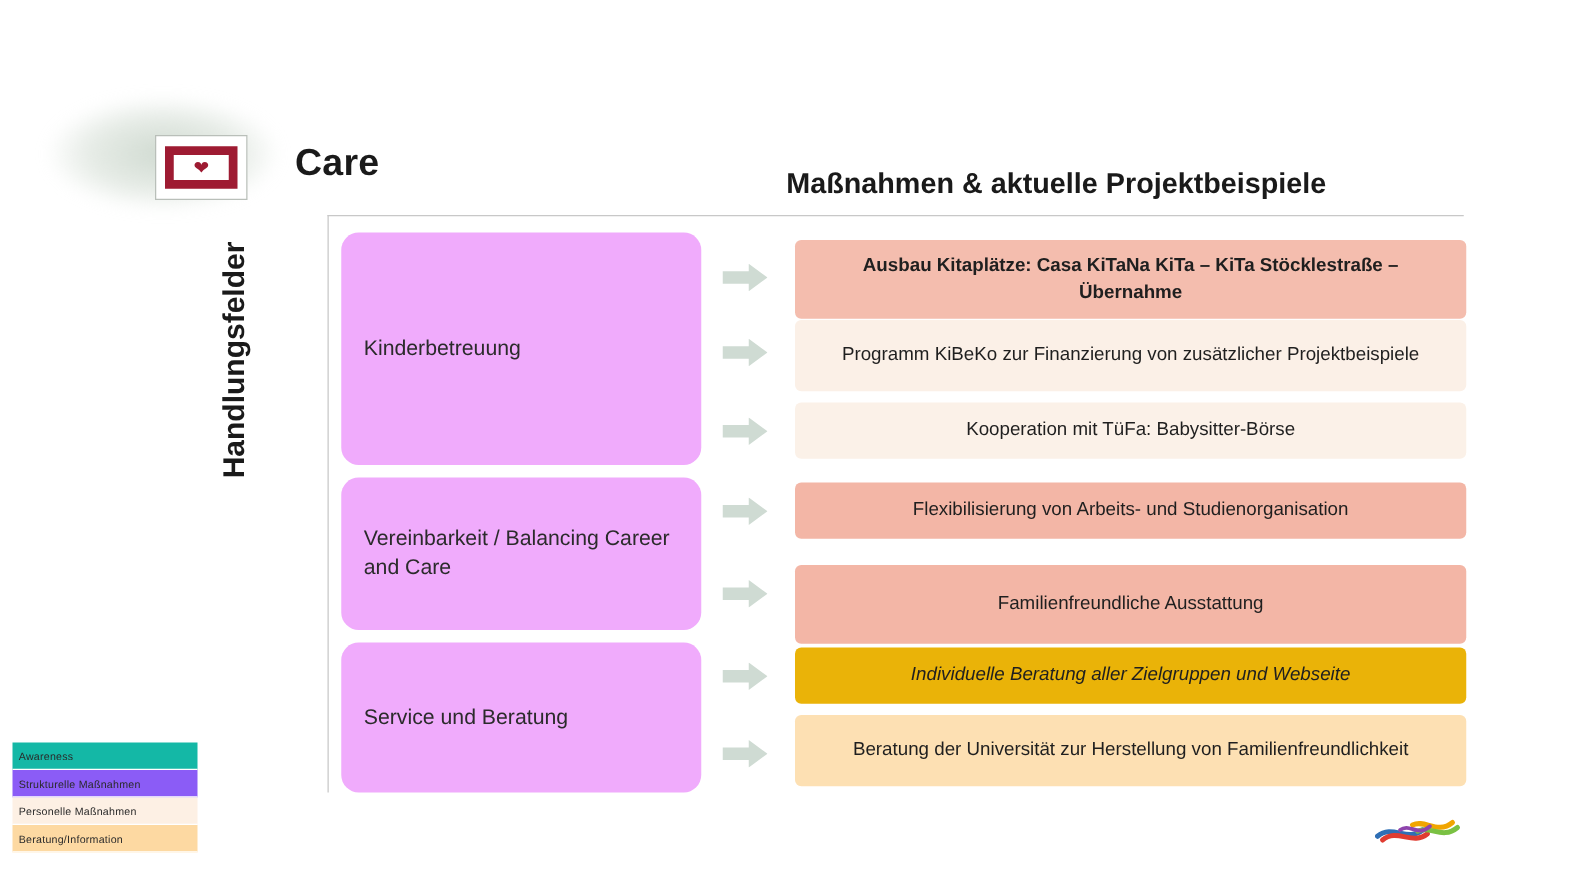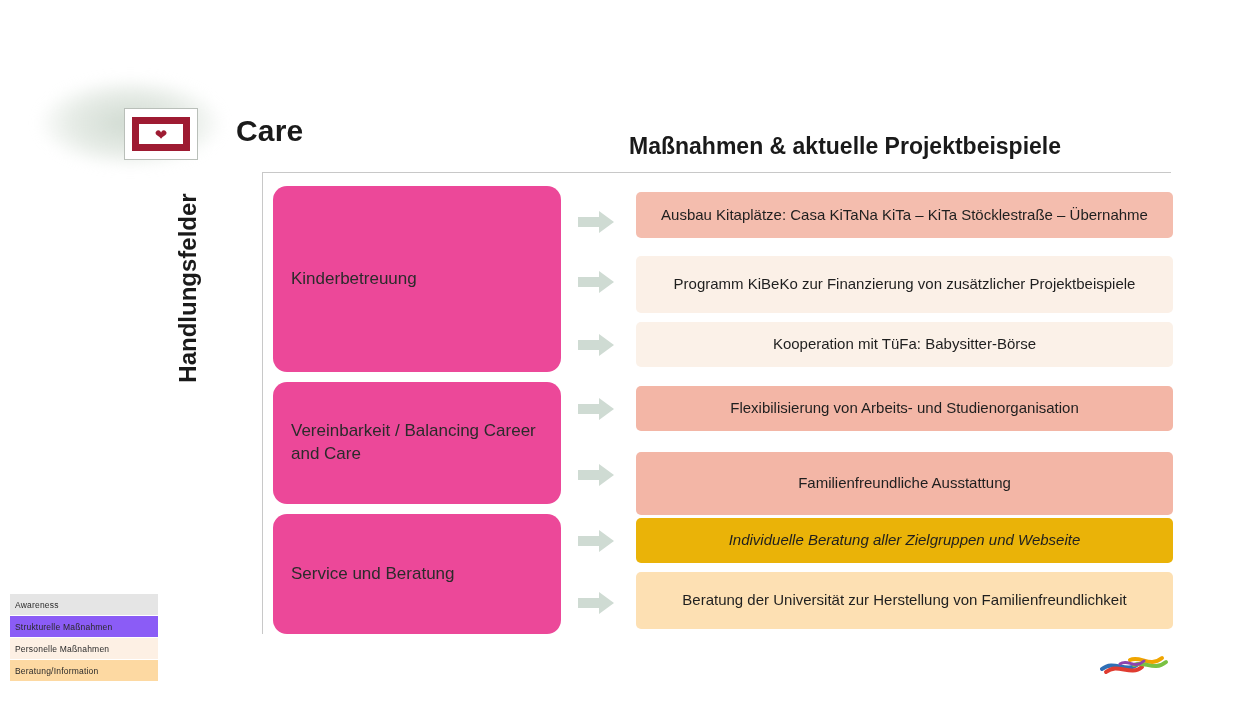--- a/index.html
+++ b/index.html
@@ -129,21 +129,21 @@
     font-size: 24px;
     font-weight: bold;
     color: #1a1a1a;
   }
 
   
   .field {
     position: absolute;
     left: 273px;
     width: 288px;
-    background: #ec4899;
+    background: #f0abfc;
     border-radius: 14px;
     display: flex;
     align-items: center;
     box-sizing: border-box;
     padding: 0 18px;
   }
   .field span {
     font-size: 17px;
     color: #2b2b2b;
     line-height: 1.35;
@@ -268,21 +268,21 @@
     <svg width="36" height="22" viewBox="0 0 36 22">
       <path d="M0 6 H21 V0 L36 11 L21 22 V16 H0 Z" fill="#cfdbd3"></path>
     </svg>
   </div>
 <div class="arrow" style="top:592px">
     <svg width="36" height="22" viewBox="0 0 36 22">
       <path d="M0 6 H21 V0 L36 11 L21 22 V16 H0 Z" fill="#cfdbd3"></path>
     </svg>
   </div>
 
-<div class="measure" style="top:192px; height:46px; background:#f4bdae;">
+<div class="measure" style="top:192px; height:63px; background:#f4bdae;font-weight:bold;">
   <span>Ausbau Kitaplätze: Casa KiTaNa KiTa – KiTa Stöcklestraße – Übernahme</span>
 </div>
 <div class="measure" style="top:256px; height:57px; background:#fbf0e7;">
   <span>Programm KiBeKo zur Finanzierung von zusätzlicher Projektbeispiele</span>
 </div>
 <div class="measure" style="top:322px; height:45px; background:#fbf1e8;">
   <span>Kooperation mit TüFa: Babysitter-Börse</span>
 </div>
 <div class="measure" style="top:386px; height:45px; background:#f3b6a6;">
   <span>Flexibilisierung von Arbeits- und Studienorganisation</span>
@@ -291,21 +291,21 @@
   <span>Familienfreundliche Ausstattung</span>
 </div>
 <div class="measure" style="top:518px; height:45px; background:#eab308;font-style:italic;">
   <span>Individuelle Beratung aller Zielgruppen und Webseite</span>
 </div>
 <div class="measure" style="top:572px; height:57px; background:#fde0b3;">
   <span>Beratung der Universität zur Herstellung von Familienfreundlichkeit</span>
 </div>
 
 <div class="legend">
-  <div class="legend-row" style="background:#e5e5e5;">
+  <div class="legend-row" style="background:#14b8a6;">
     <span>Awareness</span>
   </div>
   <div class="legend-row" style="background:#8b5cf6;">
     <span>Strukturelle Maßnahmen</span>
   </div>
   <div class="legend-row" style="background:#fdf0e4;">
     <span>Personelle Maßnahmen</span>
   </div>
   <div class="legend-row" style="background:#fdd9a2;">
     <span>Beratung/Information</span>

